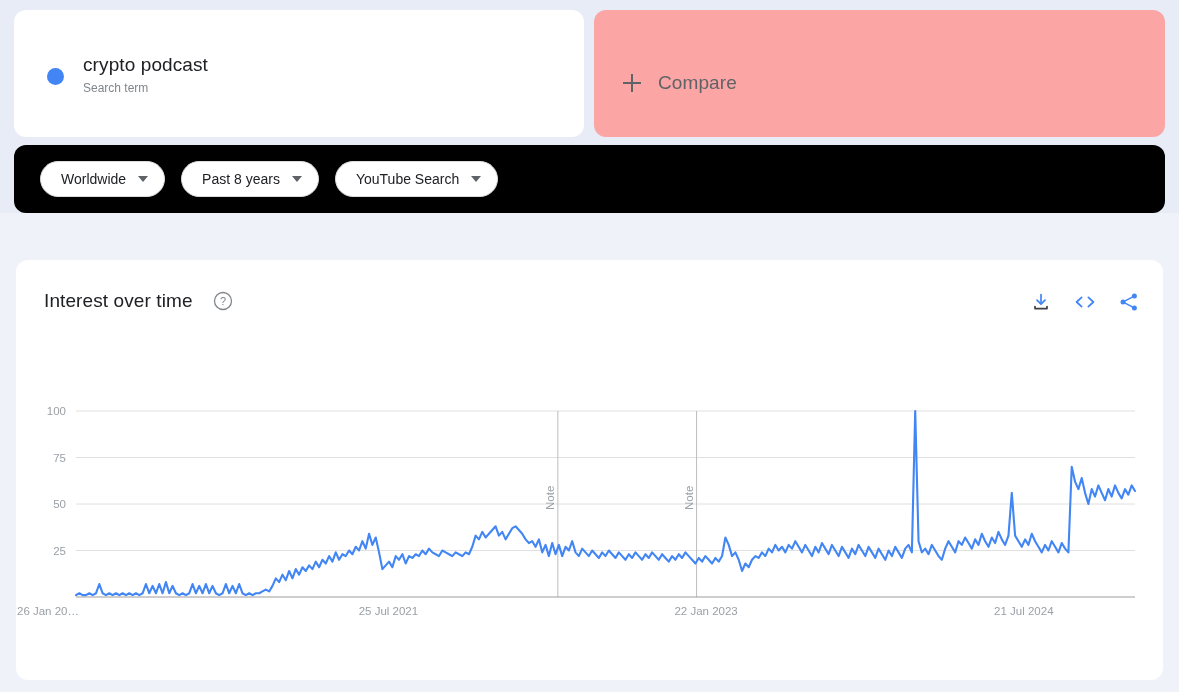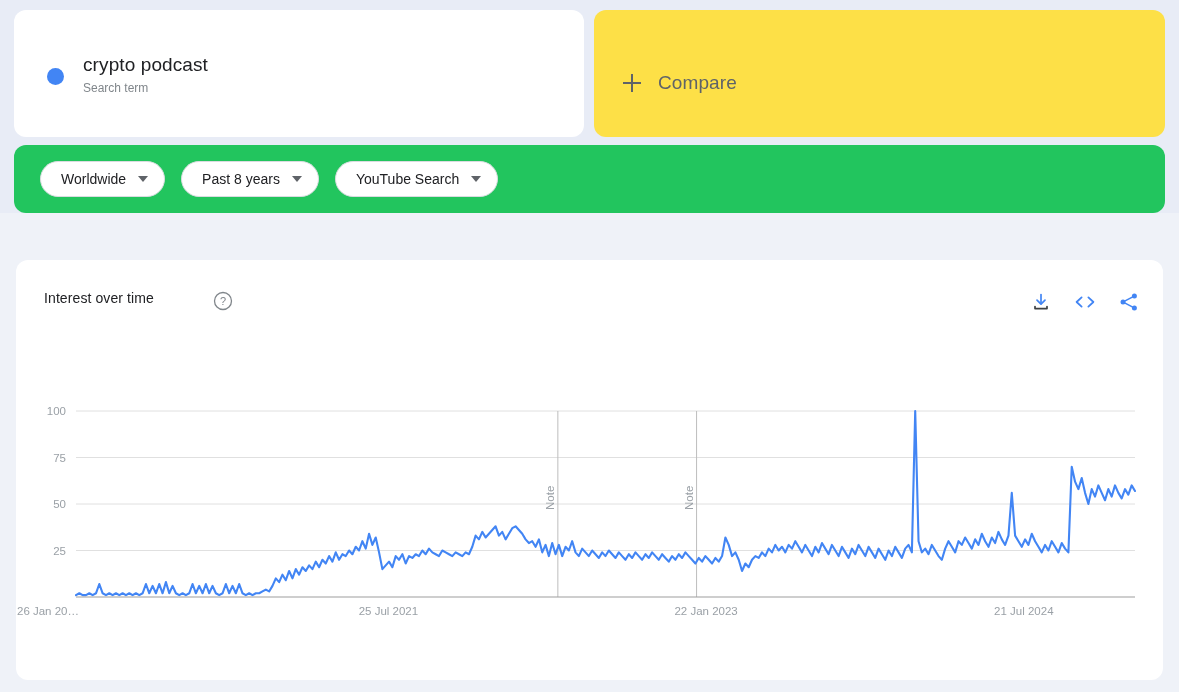--- a/index.html
+++ b/index.html
@@ -70,21 +70,21 @@
     font-size: 12px;
     color: #80868b;
     white-space: nowrap;
   }
 
   .compare-card {
     position: absolute;
     left: 594px; top: 10px;
     width: 571px;
     height: 127px;
-    background: #fde047;
+    background: #fca5a5;
     border-radius: 12px;
   }
   .compare-inner {
     position: absolute;
     left: 28px; top: 62px;
     display: flex;
     align-items: center;
     gap: 16px;
   }
   .compare-plus {
@@ -112,21 +112,21 @@
     letter-spacing: 0.1px;
     white-space: nowrap;
   }
 
   
   .filter-card {
     position: absolute;
     left: 14px; top: 145px;
     width: 1151px;
     height: 68px;
-    background: #22c55e;
+    background: #000000;
     border-radius: 12px;
   }
   .filter-row {
     position: absolute;
     left: 26px; top: 16px;
     display: flex;
     gap: 16px;
   }
   .pill {
     height: 36px;
@@ -158,21 +158,21 @@
     position: absolute;
     left: 16px; top: 260px;
     width: 1147px;
     height: 420px;
     background: #ffffff;
     border-radius: 12px;
   }
   .chart-title {
     position: absolute;
     left: 28px; top: 30px;
-    font-size: 14px;
+    font-size: 19px;
     color: #202124;
     letter-spacing: 0.1px;
     white-space: nowrap;
   }
   .help-icon {
     position: absolute;
     left: 197px; top: 31px;
     width: 20px; height: 20px;
   }
   .chart-tools {

